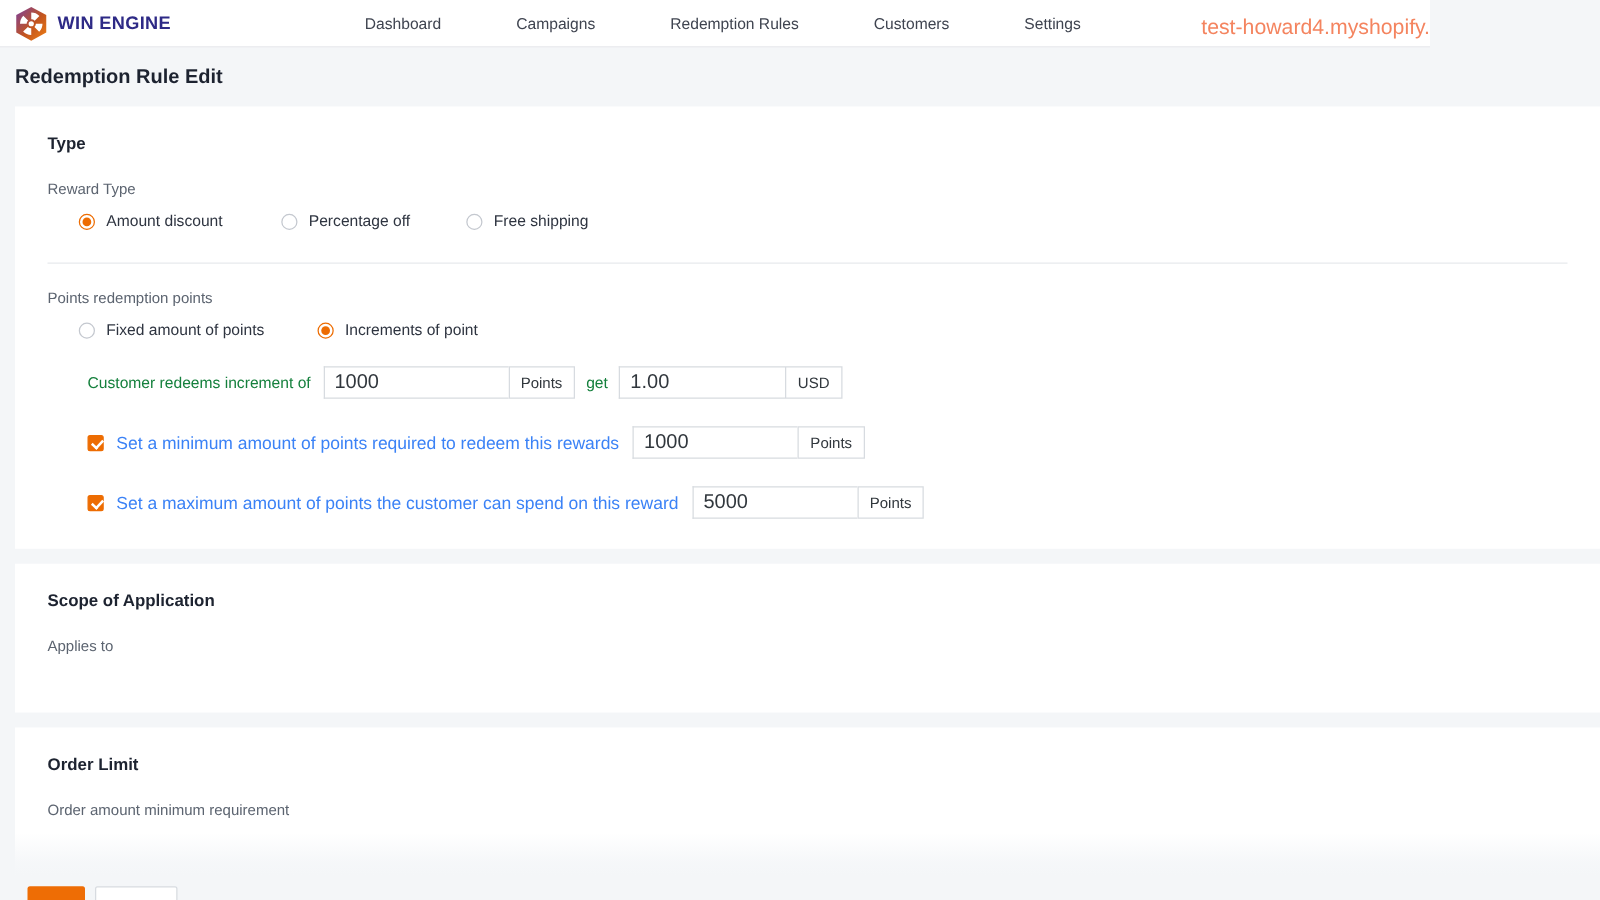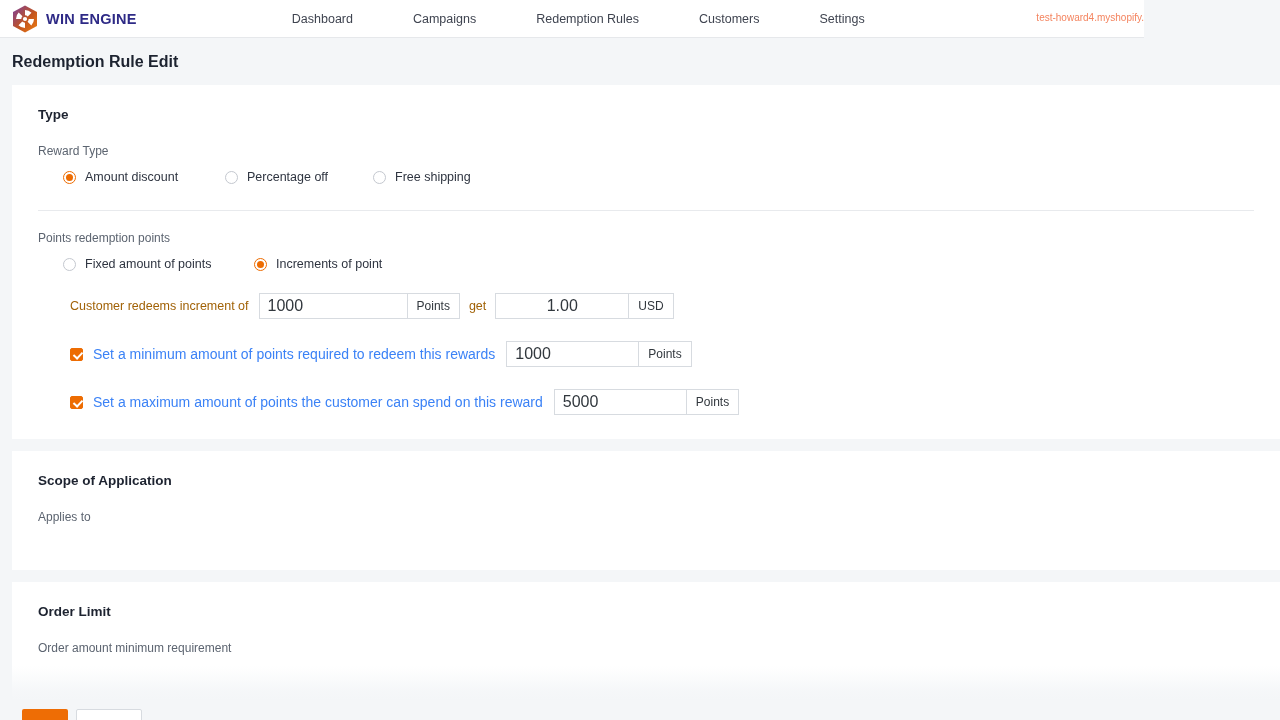--- a/index.html
+++ b/index.html
@@ -47,21 +47,21 @@
     color: #3f4450;
     padding: 0 30px;
     cursor: pointer;
     white-space: nowrap;
   }
   .nav-link:first-child { padding-left: 17px; }
   .shop-domain {
     position: absolute;
     right: 0px;
     top: 12px;
-    font-size: 10px;
+    font-size: 17px;
     color: #f4845f;
     white-space: nowrap;
     cursor: pointer;
   }
 
   
   .page-head {
     height: 47px;
     display: flex;
     align-items: center;
@@ -133,21 +133,21 @@
   }
 
   
   .inline-row {
     display: flex;
     align-items: center;
     margin-top: 22px;
   }
   .inline-text {
     font-size: 12.5px;
-    color: #a16207;
+    color: #15803d;
     white-space: nowrap;
   }
   .input-group {
     display: flex;
     align-items: stretch;
     height: 26px;
   }
   .txt-input {
     border: 1px solid #d7dbe0;
     border-right: none;
@@ -321,21 +321,21 @@
       </div>
 
       <div class="inline-row" style="margin-left:32px">
         <span class="inline-text">Customer redeems increment of</span>
         <span class="input-group" style="margin-left:10px">
           <input class="txt-input" style="width: 148px;" type="text" value="1000">
           <span class="addon">Points</span>
         </span>
         <span class="inline-text" style="margin:0 9px">get</span>
         <span class="input-group">
-          <input class="txt-input" style="width: 133px; text-align: center;" type="text" value="1.00">
+          <input class="txt-input" style="width: 133px;" type="text" value="1.00">
           <span class="addon">USD</span>
         </span>
       </div>
 
       <div class="check-row" style="margin-left:32px">
         <span class="checkbox"></span>
         <span class="check-label">Set a minimum amount of points required to redeem this rewards</span>
         <span class="input-group" style="margin-left:11px">
           <input class="txt-input" style="width: 132px;" type="text" value="1000">
           <span class="addon">Points</span>

